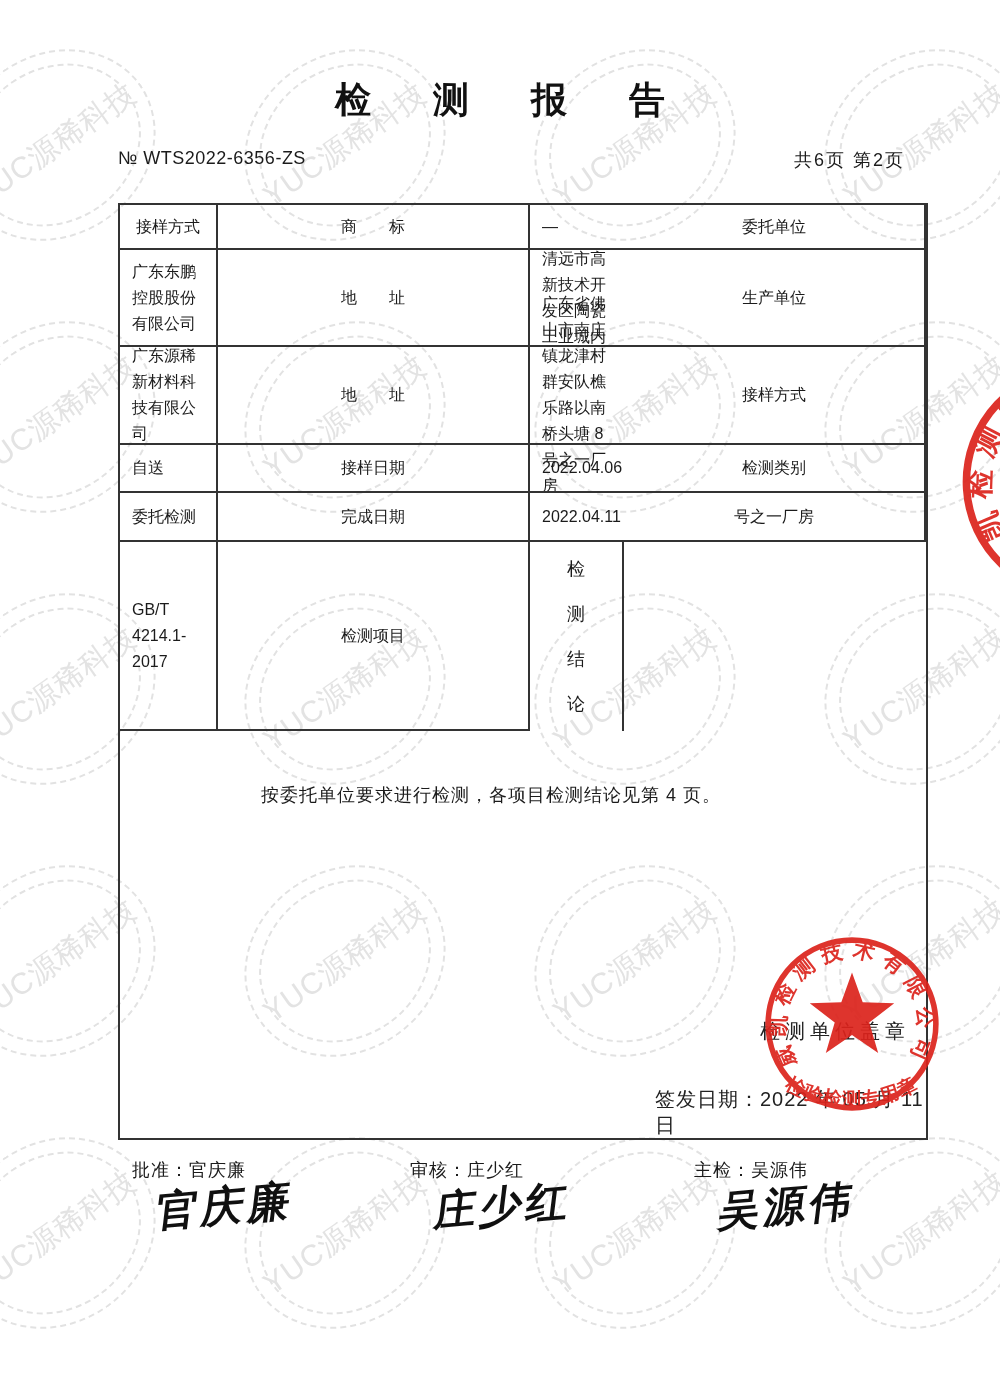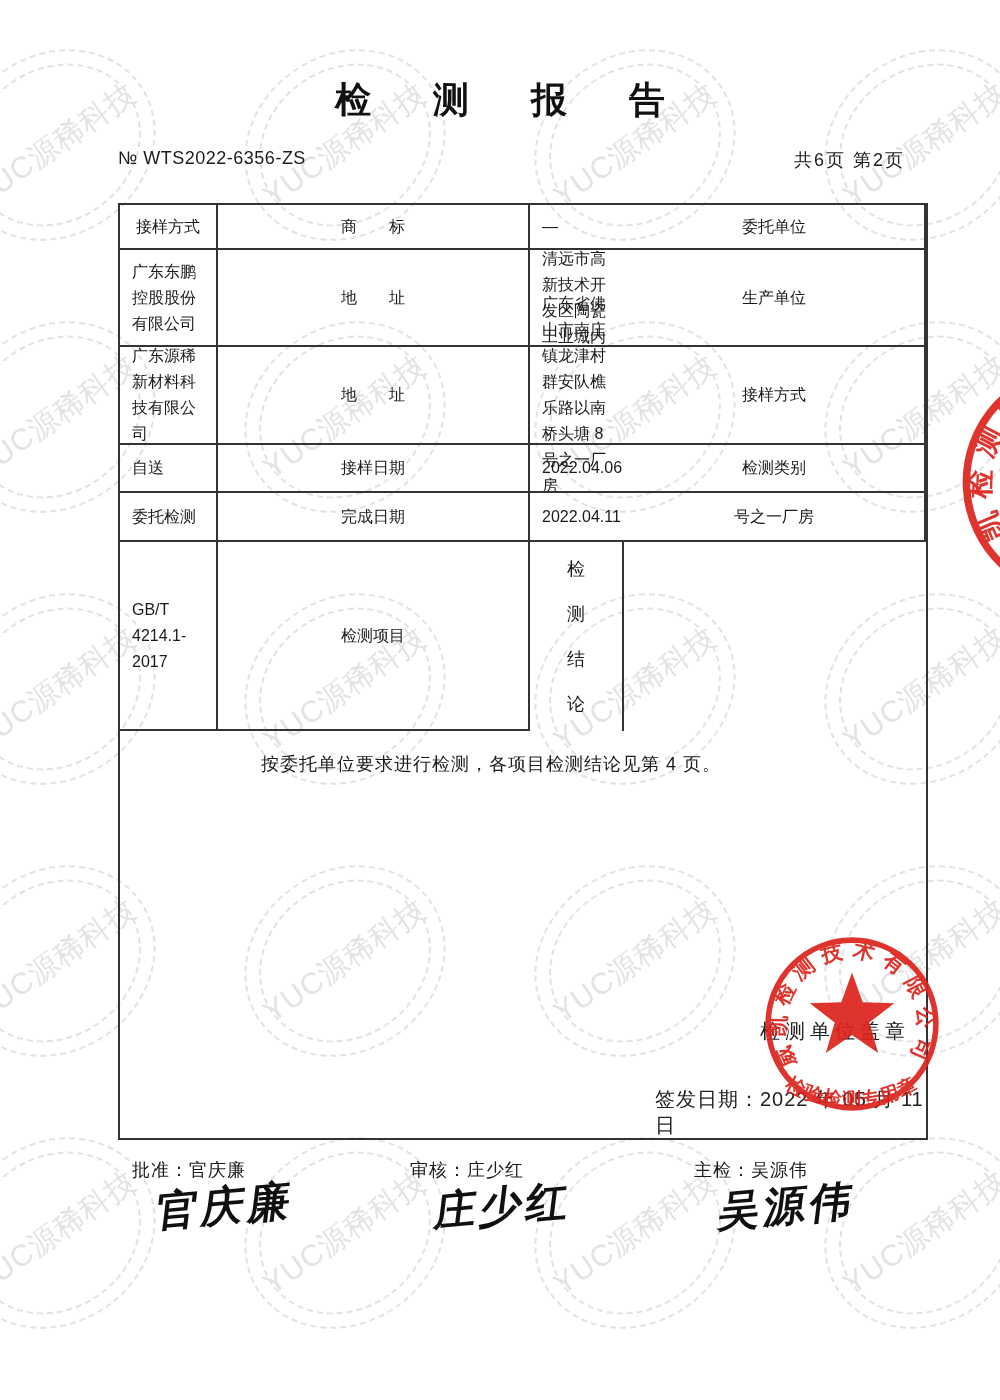--- a/index.html
+++ b/index.html
@@ -40,21 +40,21 @@
     display:flex;align-items:center;box-sizing:border-box;
     background:transparent;line-height:26px;
   }
   .cell.no-r{border-right:none;}
   .cell.no-b{border-bottom:none;}
   .c-label{justify-content:center;text-align:center;}
   .c-value{padding:4px 12px;}
   
   .concl-label{flex-direction:column;justify-content:center;gap:27px;line-height:18px;font-size:18px;}
   .concl-cell{position:relative;display:block;}
-  .concl-text{position:absolute;left:43px;top:20px;font-size:18px;letter-spacing:1px;}
+  .concl-text{position:absolute;left:43px;top:51px;font-size:18px;letter-spacing:1px;}
   .stamp-caption{position:absolute;left:542px;top:287px;font-size:20px;letter-spacing:5px;color:#222;}
   .issue-date{position:absolute;left:437px;top:355px;font-size:20px;letter-spacing:1px;color:#222;}
   
   .stamp{position:absolute;z-index:3;opacity:0.92;pointer-events:none;}
   .stamp-main{left:538px;top:197px;width:192px;height:192px;}
   .stamp-edge{left:950px;top:352px;width:260px;height:260px;transform:rotate(-25deg);z-index:3;}
   
   .footer{position:absolute;left:12px;top:1158px;width:1000px;height:120px;z-index:1;}
   .sig-block{position:absolute;top:0;}
   .sig-line{font-size:18px;letter-spacing:1px;}

